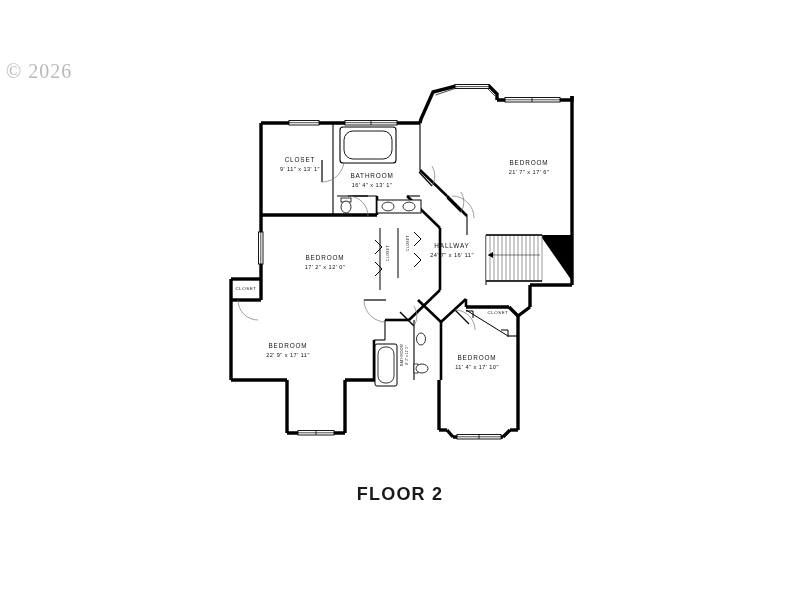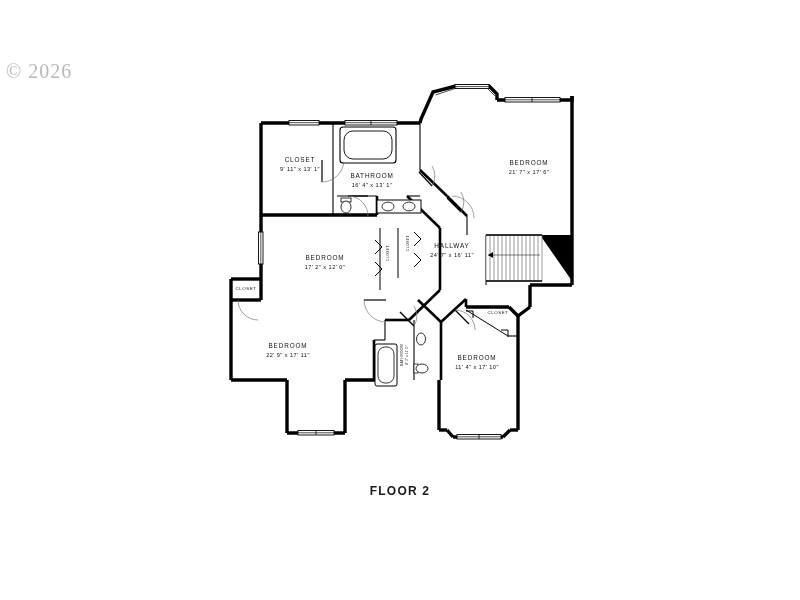--- a/index.html
+++ b/index.html
@@ -31,21 +31,21 @@
     letter-spacing: 1px;
     user-select: none;
   }
   .floor-caption {
     position: absolute;
     left: 0;
     right: 0;
     top: 484px;
     text-align: center;
     font-family: "Liberation Sans", sans-serif;
-    font-size: 12px;
+    font-size: 18px;
     font-weight: bold;
     letter-spacing: 1.2px;
     color: #1a1a1a;
   }
   svg { display: block; }
   text {
     font-family: "Liberation Sans", sans-serif;
     fill: #111111;
   }
   .rm-name {

